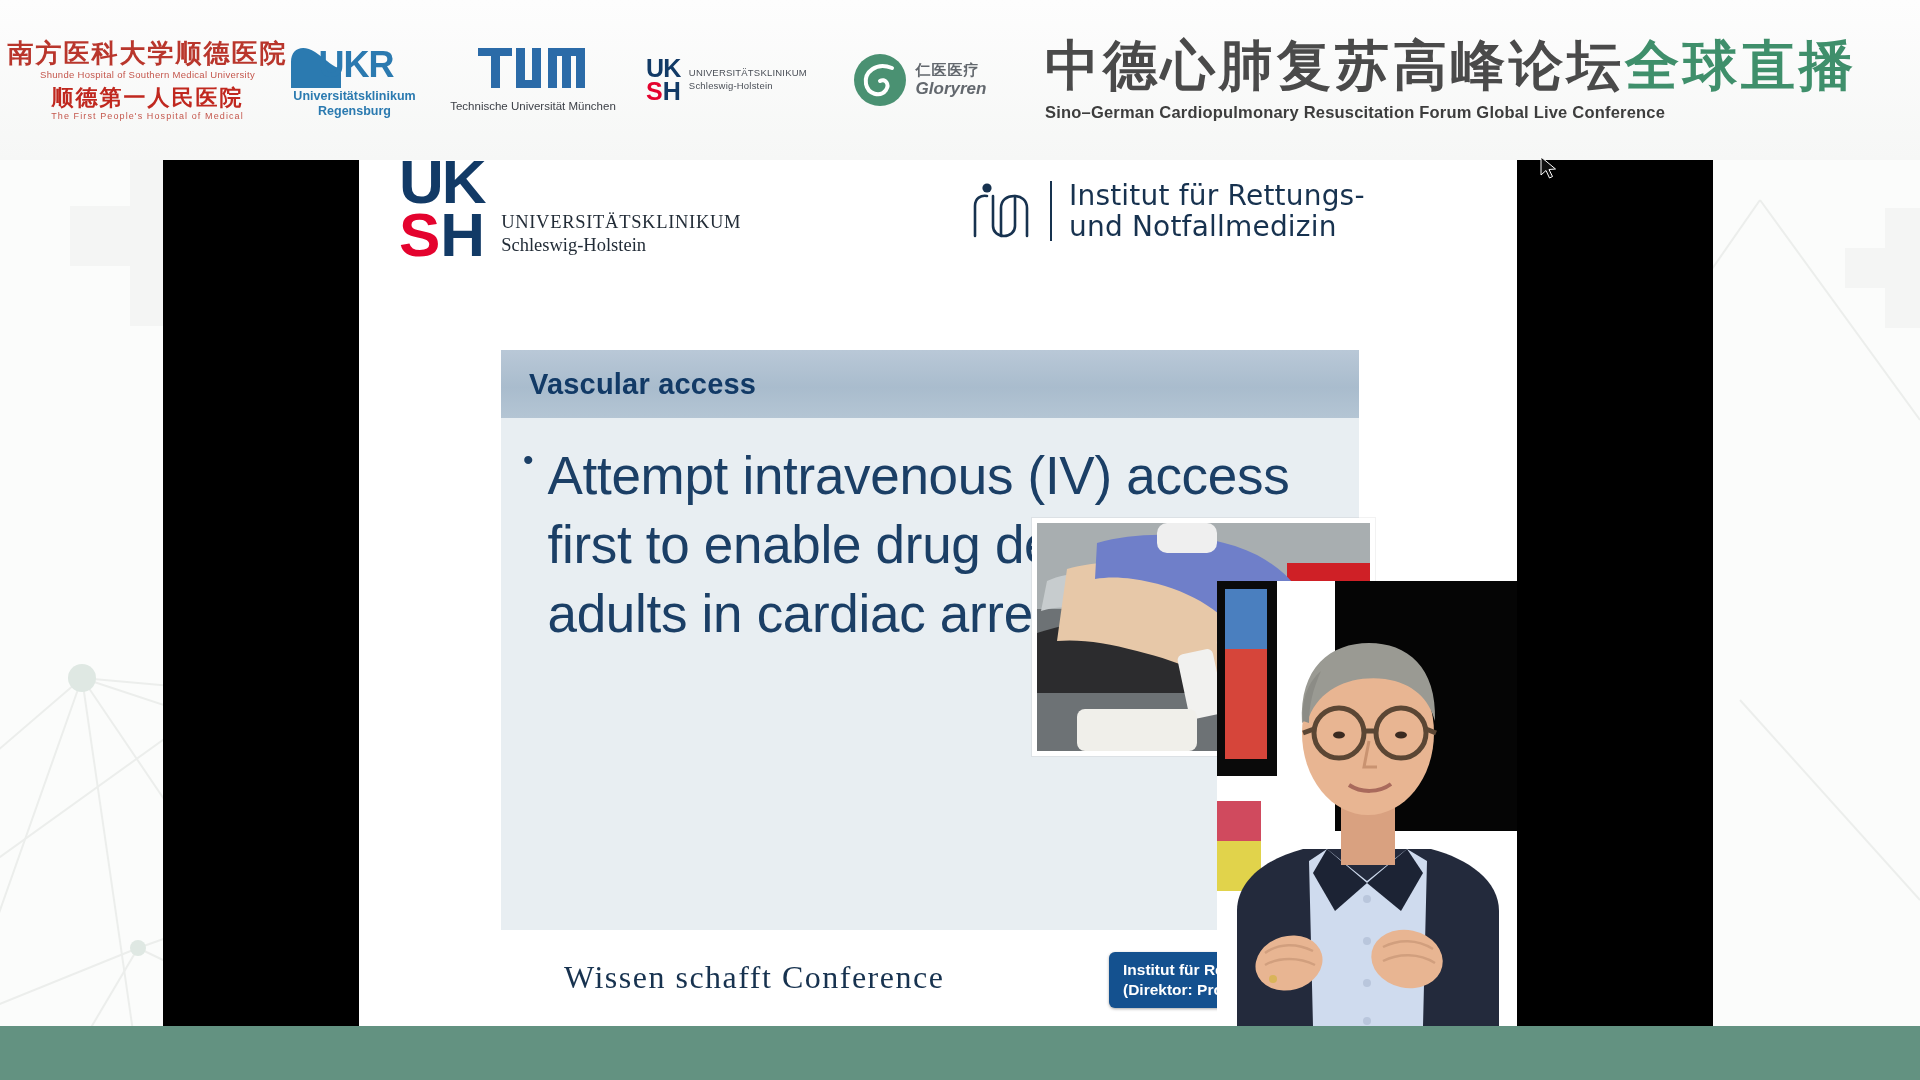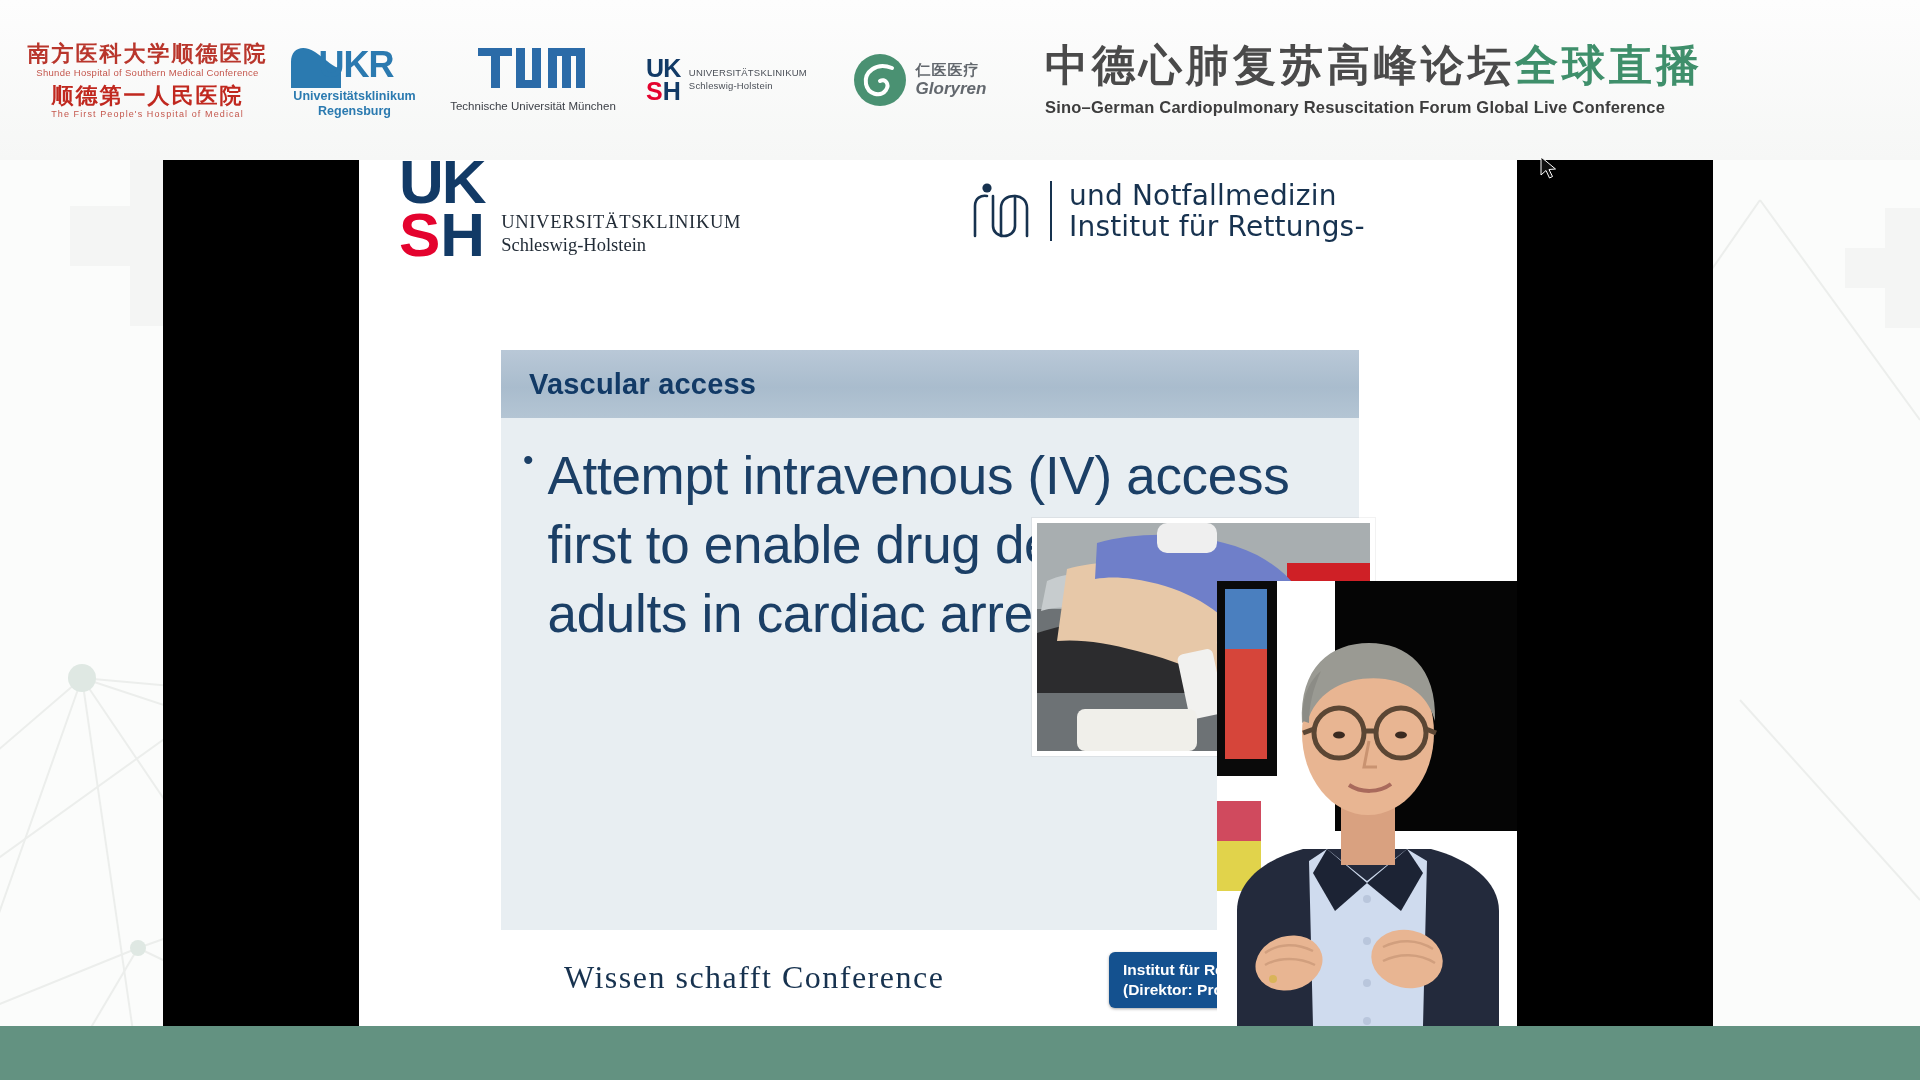--- a/index.html
+++ b/index.html
@@ -17,21 +17,21 @@
   #header{
     position:absolute;left:0;top:0;width:1920px;height:160px;z-index:5;
     background:linear-gradient(180deg,#fdfdfd 0%,#f6f7f6 100%);
     display:flex;align-items:center;
   }
   #logo-strip{display:flex;align-items:center;height:160px;padding-left:40px;gap:0;}
   .logo-slot{display:flex;flex-direction:column;justify-content:center;height:120px;}
 
   
   .shunde{width:215px;align-items:center;text-align:center;color:#c0392b;}
-  .shunde .cn1{font-family:"DejaVu Serif",serif;font-size:22px;letter-spacing:2px;
+  .shunde .cn1{font-family:"DejaVu Serif",serif;font-size:26px;letter-spacing:2px;
     color:#b9362c;font-weight:bold;line-height:1.1;white-space:nowrap;}
   .shunde .en1{font-size:9.5px;color:#c4564c;letter-spacing:.3px;margin-top:2px;white-space:nowrap;}
   .shunde .cn2{font-family:"DejaVu Serif",serif;font-size:22px;letter-spacing:2px;
     color:#c0281f;font-weight:bold;line-height:1.1;margin-top:5px;white-space:nowrap;}
   .shunde .en2{font-size:9px;color:#c4564c;letter-spacing:1.1px;margin-top:2px;white-space:nowrap;}
 
   
   .ukr{width:155px;align-items:center;text-align:center;margin-left:22px;}
   .ukr .mark{position:relative;height:46px;width:140px;margin:0 auto;}
   .ukr .letters{position:absolute;left:34px;top:2px;font-size:36px;font-weight:bold;
@@ -54,21 +54,21 @@
 
   
   .glory{width:160px;margin-left:20px;flex-direction:row;align-items:center;gap:8px;}
   .glory .sub{line-height:1.2;}
   .glory .cn{font-size:15px;color:#63686e;font-weight:bold;letter-spacing:1px;
     font-family:"DejaVu Sans",sans-serif;}
   .glory .en{font-size:17px;color:#63686e;font-weight:bold;font-style:italic;}
 
   
   #header-title{margin-left:46px;display:flex;flex-direction:column;justify-content:center;height:120px;}
-  #title-cn{font-size:43px;font-weight:bold;letter-spacing:4px;line-height:1.05;white-space:nowrap;
+  #title-cn{font-size:54px;font-weight:bold;letter-spacing:4px;line-height:1.05;white-space:nowrap;
     font-family:"DejaVu Sans",sans-serif;}
   #title-cn .dark{color:#4a4a4a;}
   #title-cn .green{color:#3f8f6b;}
   #title-en{font-size:16.5px;font-weight:bold;color:#3d3d3d;letter-spacing:.2px;margin-top:9px;white-space:nowrap;}
 
   
   #stage{position:absolute;left:163px;top:160px;width:1550px;height:866px;background:#000;z-index:4;
     overflow:hidden;}
   #slide{position:absolute;left:196px;top:0;width:1158px;height:866px;background:#ffffff;overflow:hidden;}
 
@@ -147,21 +147,21 @@
     <path d="M1845 248 h40 v-40 h40 v40 h40 v40 h-40 v40 h-40 v-40 h-40 z"></path>
   </g>
 </svg>
 
 <div id="header">
 
   <div id="logo-strip">
 
     <div class="logo-slot shunde">
       <div class="cn1">南方医科大学顺德医院</div>
-      <div class="en1">Shunde Hospital of Southern Medical Conference</div>
+      <div class="en1">Shunde Hospital of Southern Medical University</div>
       <div class="cn2">顺德第一人民医院</div>
       <div class="en2">The First People's Hospital of Medical</div>
     </div>
 
     <div class="logo-slot ukr">
       <div class="mark">
         <svg width="140" height="46" viewBox="0 0 140 46">
           <path d="M6 46 V20 C6 6 18 2 30 10 C42 18 48 26 56 26 V46 Z" fill="#2b7ab0"></path>
         </svg>
         <div class="letters">UKR</div>
@@ -241,22 +241,22 @@
       <svg class="irn-mark" viewBox="0 0 62 58">
         <g fill="none" stroke="#17324f" stroke-width="2.6" stroke-linecap="round">
           <path d="M4 54 V24 C4 16 10 13 16 14"></path>
           <path d="M22 14 V44 C22 50 27 54 33 54 C39 54 44 50 44 44 V14"></path>
           <path d="M30 54 V26 C30 18 36 14 43 14 C50 14 56 18 56 26 V54"></path>
         </g>
         <circle cx="16" cy="6" r="4.6" fill="#17324f"></circle>
       </svg>
       <div class="divider"></div>
       <div class="irn-txt">
+        <div>Institut für Rettungs-</div>
         <div>und Notfallmedizin</div>
-        <div>Institut für Rettungs-</div>
       </div>
     </div>
 
     <div id="content-card">
       <div id="slide-title-bar">
         <div id="slide-title">Vascular access</div>
       </div>
       <div id="bullets">
         <div class="bullet">
           <div class="dot">•</div>

